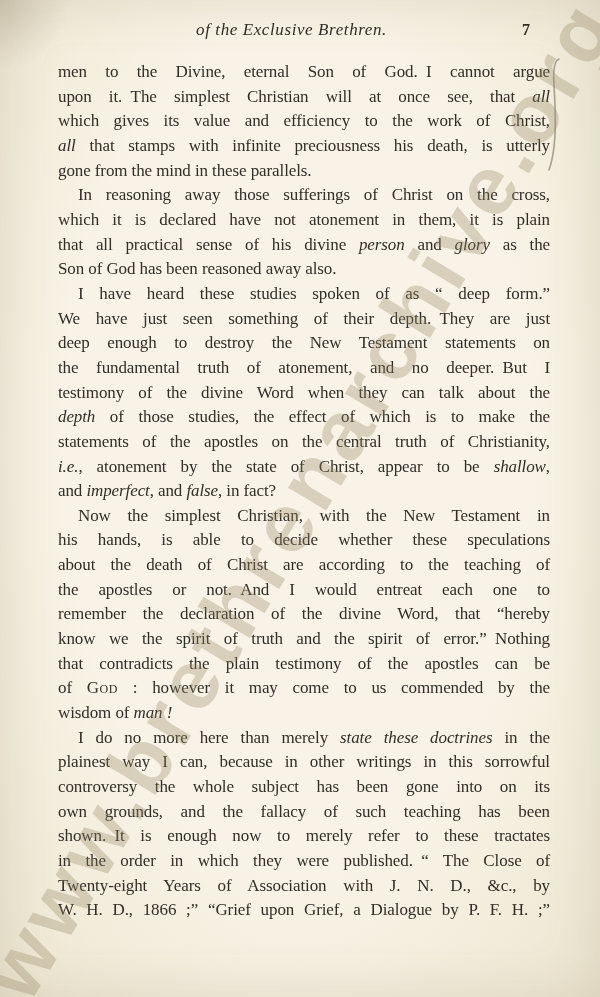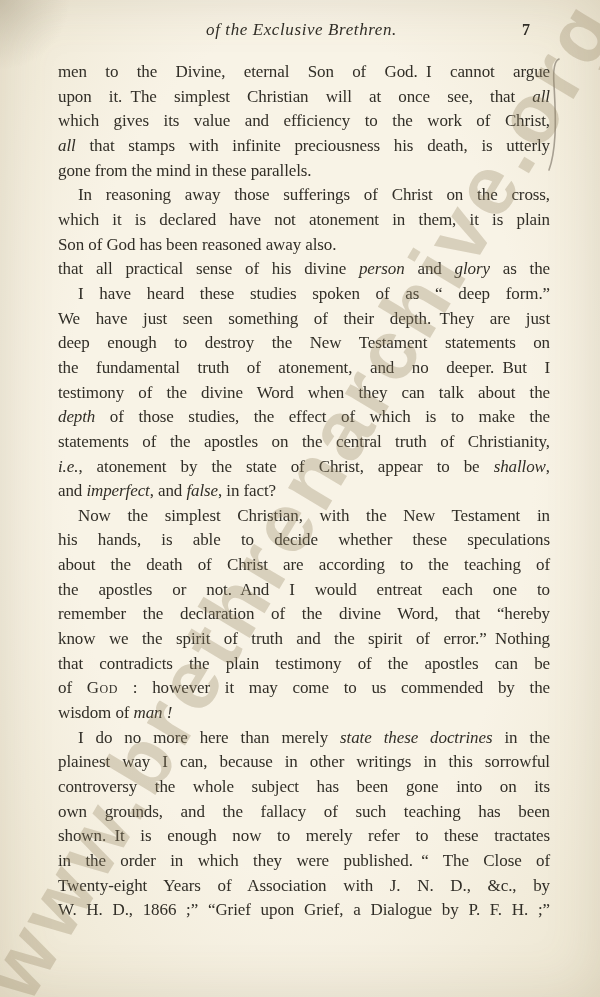--- a/index.html
+++ b/index.html
@@ -13,21 +13,21 @@
     background:
       radial-gradient(circle at 0 0, rgba(95,85,62,0.20), rgba(95,85,62,0) 70px),
       radial-gradient(ellipse at 50% 45%, #f8f3e6 55%, #ece5d0 100%);
     background-color:var(--paper);
     box-shadow: inset 0 0 55px rgba(120,100,70,0.16);
     overflow:hidden;
     font-family:"Liberation Serif","DejaVu Serif",serif;
     color:var(--ink);
   }
   .header{
-    position:absolute;top:20px;left:58px;width:487px;height:26px;
+    position:absolute;top:20px;left:48px;width:487px;height:26px;
   }
   .header-title{
     display:block;text-align:center;
     font-style:italic;font-size:17px;letter-spacing:0.6px;
   }
   .page-number{
     position:absolute;top:21px;right:70px;
     font-size:16px;font-weight:700;
   }
   .page-body{
@@ -73,22 +73,22 @@
   </svg>
 
   <div class="page-body">
       <div class="line"><span>men to the Divine, eternal Son of God. I cannot argue</span></div>
       <div class="line"><span>upon it. The simplest Christian will at once see, that </span><span class="it">all</span></div>
       <div class="line"><span>which gives its value and efficiency to the work of Christ,</span></div>
       <div class="line"><span class="it">all</span><span> that stamps with infinite preciousness his death, is utterly</span></div>
       <div class="line last"><span>gone from the mind in these parallels.</span></div>
       <div class="line indent"><span>In reasoning away those sufferings of Christ on the cross,</span></div>
       <div class="line"><span>which it is declared have not atonement in them, it is plain</span></div>
+      <div class="line"><span>that all practical sense of his divine </span><span class="it">person</span><span> and </span><span class="it">glory</span><span> as the</span></div>
       <div class="line last"><span>Son of God has been reasoned away also.</span></div>
-      <div class="line"><span>that all practical sense of his divine </span><span class="it">person</span><span> and </span><span class="it">glory</span><span> as the</span></div>
       <div class="line indent"><span>I have heard these studies spoken of as “ deep form.”</span></div>
       <div class="line"><span>We have just seen something of their depth. They are just</span></div>
       <div class="line"><span>deep enough to destroy the New Testament statements on</span></div>
       <div class="line"><span>the fundamental truth of atonement, and no deeper. But I</span></div>
       <div class="line"><span>testimony of the divine Word when they can talk about the</span></div>
       <div class="line"><span class="it">depth</span><span> of those studies, the effect of which is to make the</span></div>
       <div class="line"><span>statements of the apostles on the central truth of Christianity,</span></div>
       <div class="line"><span class="it">i.e.</span><span>, atonement by the state of Christ, appear to be </span><span class="it">shallow</span><span>,</span></div>
       <div class="line last"><span>and </span><span class="it">imperfect</span><span>, and </span><span class="it">false</span><span>, in fact?</span></div>
       <div class="line indent"><span>Now the simplest Christian, with the New Testament in</span></div>

